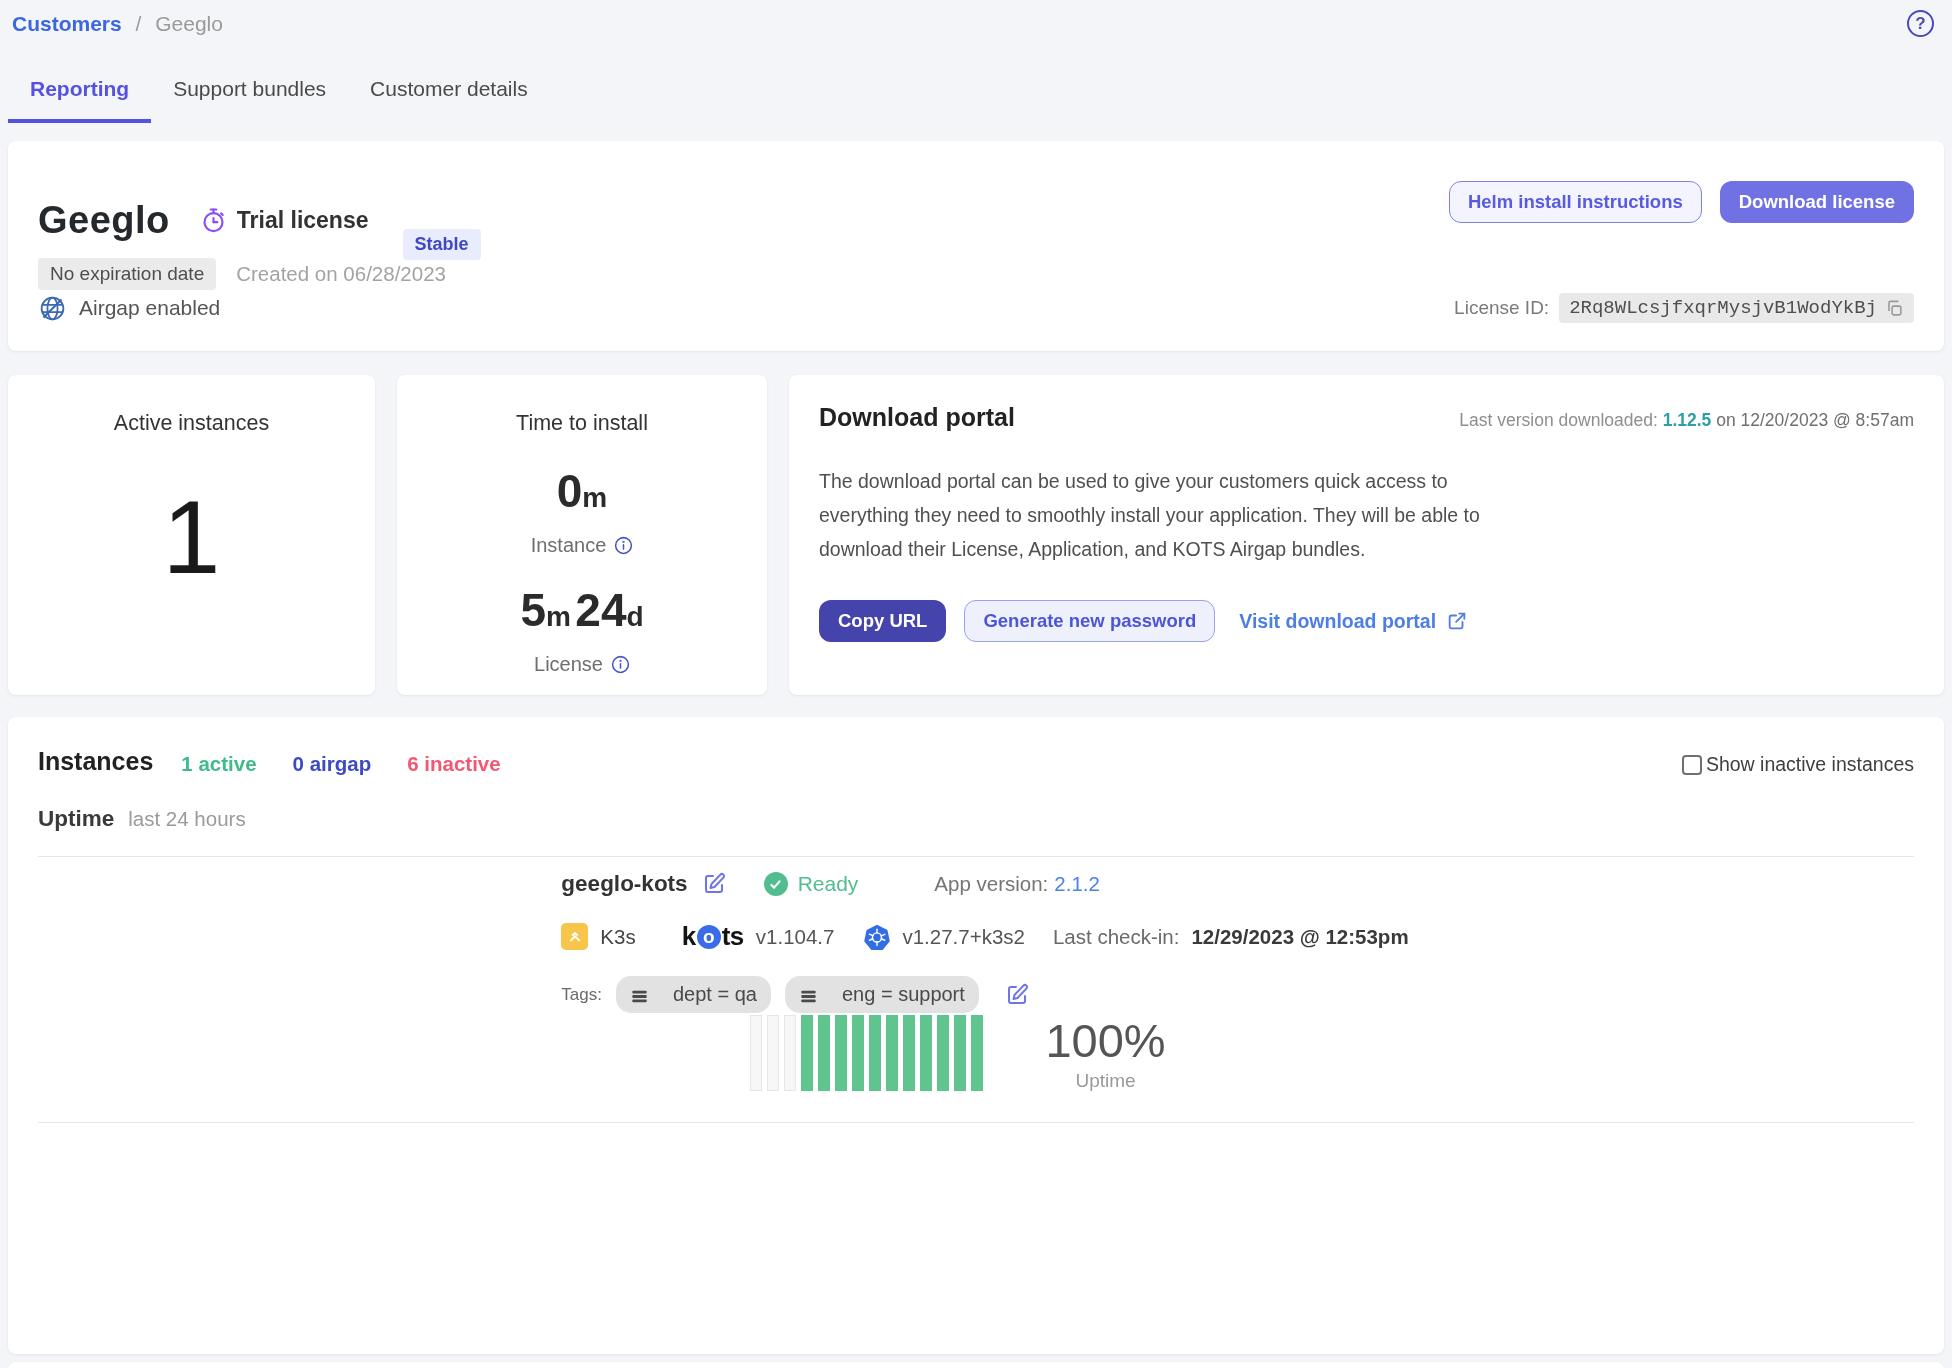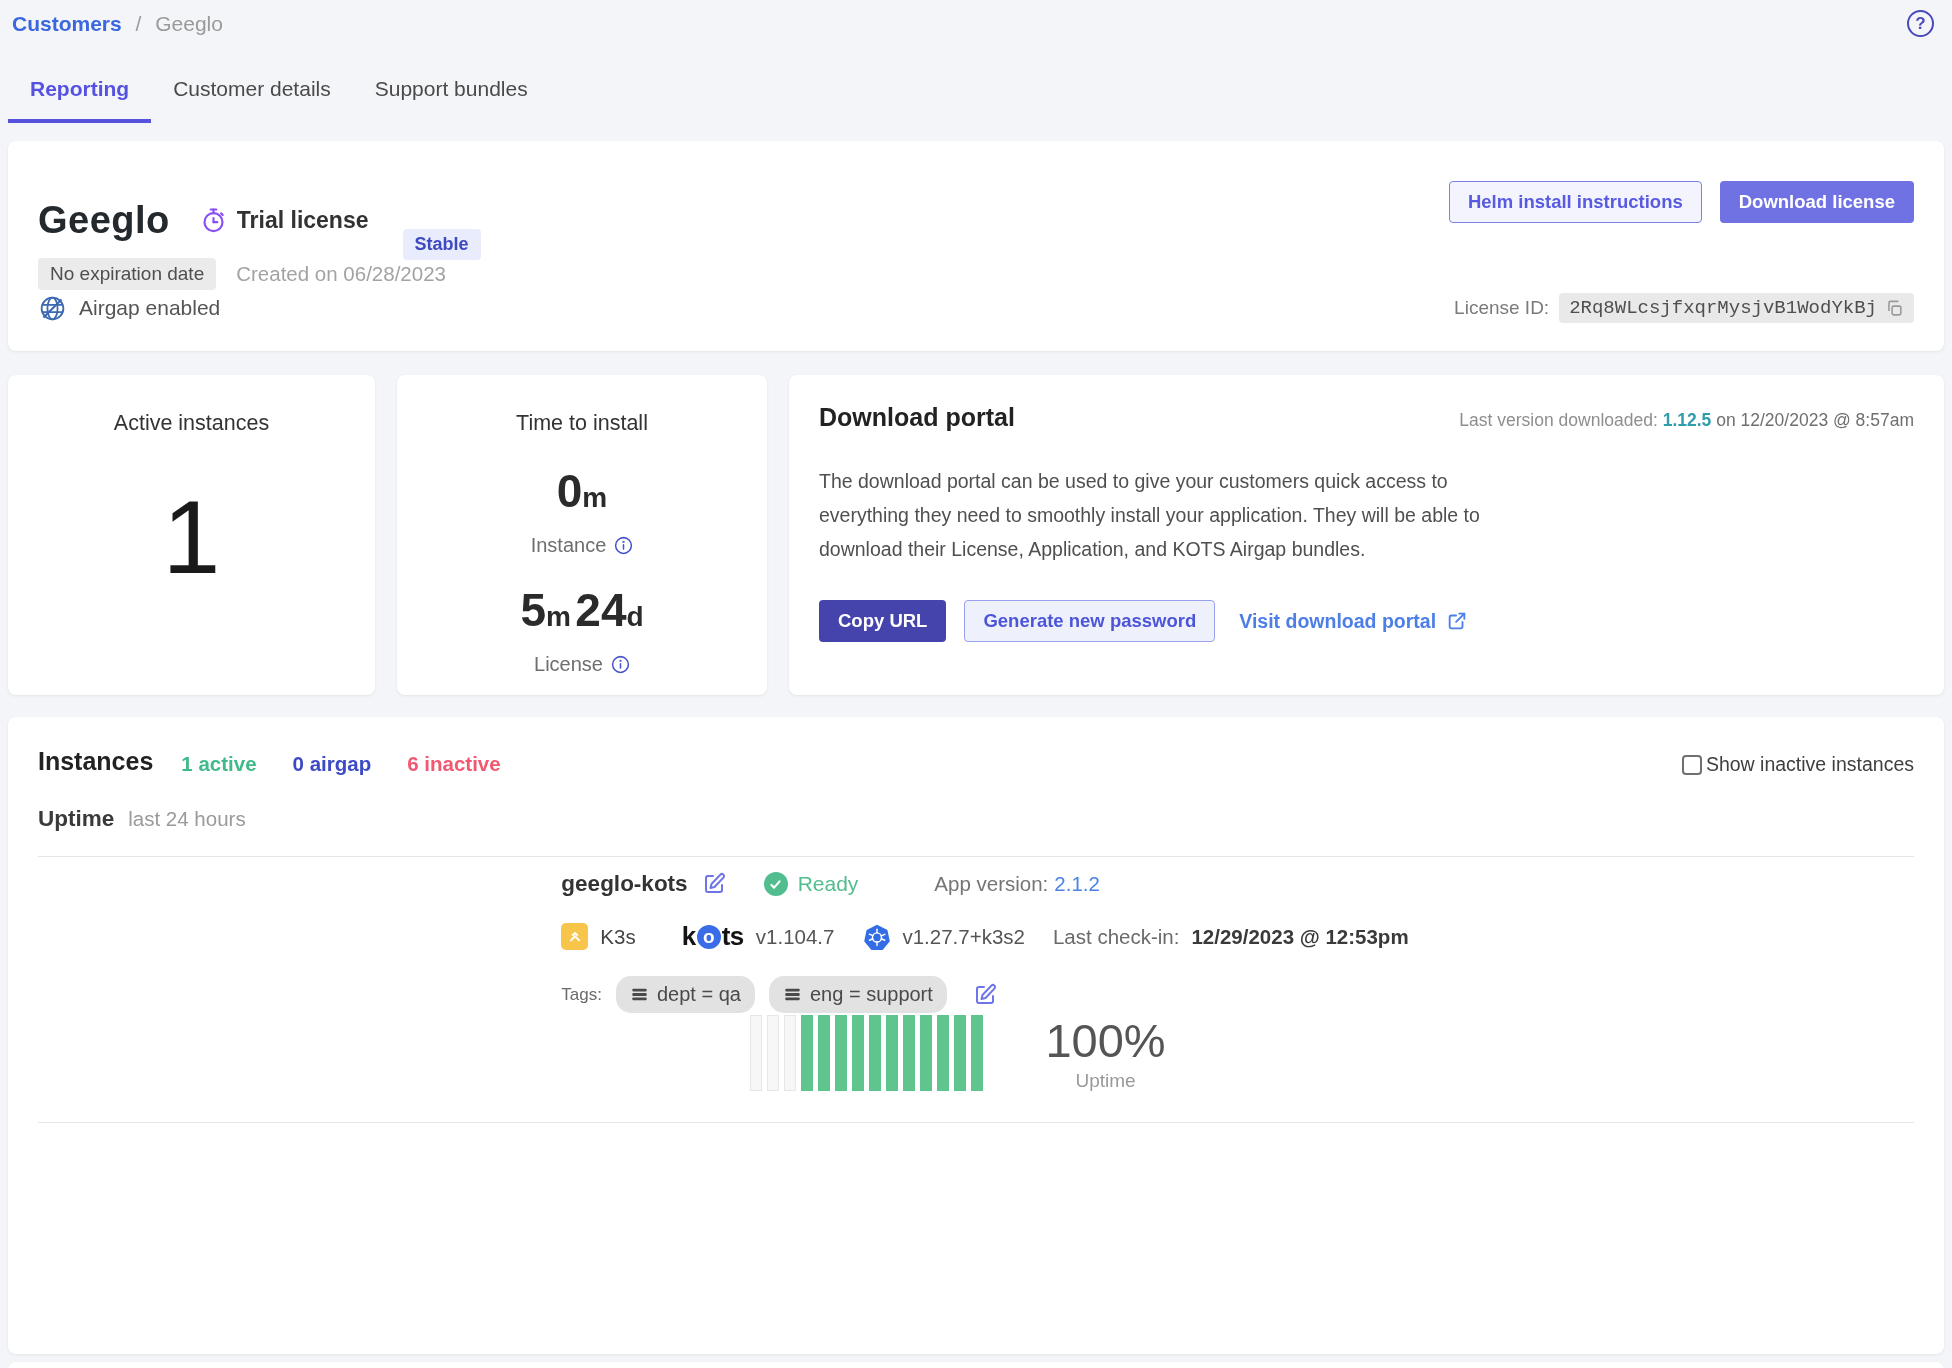--- a/index.html
+++ b/index.html
@@ -25,21 +25,21 @@
 
   
   .license-card { margin-top:18px; padding:40px 30px 28px 30px; height:210px; display:flex; flex-direction:column; justify-content:space-between; }
   .lc-row1 { display:flex; justify-content:space-between; align-items:flex-start; }
   .lc-title-group { display:flex; align-items:center; gap:16px; }
   .app-name { font-size:38px; font-weight:700; color:#24292e; letter-spacing:.5px; }
   .license-type { display:flex; align-items:center; gap:10px; margin-left:14px; }
   .license-type span { font-size:23px; font-weight:700; color:#323232; }
   .badge-stable { background:#e9ecfc; color:#3e49c0; font-size:18px; font-weight:700; border-radius:4px; padding:5px 12px; margin-left:18px;margin-top:48px; }
   .lc-buttons { display:flex; gap:18px; }
-  .btn { border-radius:4px; font-size:18.5px; font-weight:700; padding:9px 18px; cursor:pointer; border:1px solid transparent; font-family:inherit; }
+  .btn { border-radius:12px; font-size:18.5px; font-weight:700; padding:9px 18px; cursor:pointer; border:1px solid transparent; font-family:inherit; }
   .btn-outline-primary { background:#f3f4fe; border-color:#7e81e8; color:#585ae0; }
   .btn-solid-primary { background:#7072e4; color:#fff; }
   .lc-row2 { display:flex; align-items:center; gap:20px; margin-top:-6px; }
   .pill-gray { background:#ebebeb; color:#4f4f4f; font-size:19px; border-radius:4px; padding:5px 12px; }
   .created-text { color:#a3a3a3; font-size:20.5px; }
   .lc-row3 { display:flex; justify-content:space-between; align-items:center; }
   .airgap { display:flex; align-items:center; gap:12px; font-size:21px; color:#555; }
   .license-id-group { display:flex; align-items:center; gap:10px; }
   .license-id-label { color:#7a7a7a; font-size:19px; }
   .license-id-pill { background:#e9e9e9; color:#4f4f4f; border-radius:4px; padding:4px 10px; display:flex; align-items:center; gap:8px;
@@ -95,21 +95,21 @@
   .app-ver a { color:#4b82e8; text-decoration:none; cursor:pointer; margin-left:6px; }
   .k3s-box { width:27px; height:27px; background:#f6c54a; border-radius:5px; display:flex; align-items:center; justify-content:center; }
   .dist-name { font-size:20.5px; color:#444; margin-left:12px; }
   .kots-logo { display:flex; align-items:center; margin-left:46px; font-weight:800; font-size:26px; color:#141414; letter-spacing:-.5px; }
   .kots-o { width:24px; height:24px; background:#3b6ce8; border-radius:50%; color:#fff; font-size:19px; font-weight:800; display:flex; align-items:center; justify-content:center; margin:0 1px; }
   .ver-text { font-size:20.5px; color:#555; margin-left:12px; }
   .k8s-icon { margin-left:30px; display:flex; }
   .checkin-label { margin-left:28px; font-size:20.5px; color:#6a6a6a; }
   .checkin-value { margin-left:12px; font-size:20.5px; font-weight:700; color:#3a3a3a; }
   .tags-label { font-size:17px; color:#6a6a6a; }
-  .tag-pill { display:flex; align-items:center; gap:8px; background:#e2e2e2; color:#4a4a4a; font-size:20px; border-radius:15px; padding:7px 14px; margin-left:14px; cursor:default; }
+  .tag-pill { display:flex; align-items:flex-end; gap:24px; background:#e2e2e2; color:#4a4a4a; font-size:20px; border-radius:15px; padding:7px 14px; margin-left:14px; cursor:default; }
   .tags-edit { margin-left:26px; }
   .inst-right { display:flex; align-items:center; gap:62px; padding-right:36px; }
   .uptime-bars { display:flex; gap:5px; align-items:flex-end; height:76px; }
   .ubar { width:12px; height:76px; }
   .ubar.on { background:#5fc48e; }
   .ubar.off { background:#f7f7f7; border:1px solid #e6e6e6; }
   .uptime-meta { text-align:center; }
   .uptime-value { font-size:47px; color:#555; }
   .uptime-label { font-size:19px; color:#9a9a9a; margin-top:2px; }
   .bottom-divider { border-top:1px solid #e5e5e5; margin-top:30px; }
@@ -126,22 +126,22 @@
     <div class="breadcrumb">
       <a>Customers</a>
       <span class="sep">/</span>
       <span class="current">Geeglo</span>
     </div>
     <div class="help-circle">?</div>
   </div>
 
   <div class="tabs">
     <div class="tab active">Reporting</div>
+    <div class="tab">Support bundles</div>
     <div class="tab">Customer details</div>
-    <div class="tab">Support bundles</div>
   </div>
 
   <div class="card license-card">
     <div class="lc-row1">
       <div class="lc-title-group">
         <span class="app-name">Geeglo</span>
         <span class="license-type">
           <span class="stopwatch">
             <svg width="27" height="27" viewBox="0 0 24 24" fill="none" stroke="#8a4ef6" stroke-width="1.9" stroke-linecap="round">
               <circle cx="12" cy="13.5" r="8"></circle>

